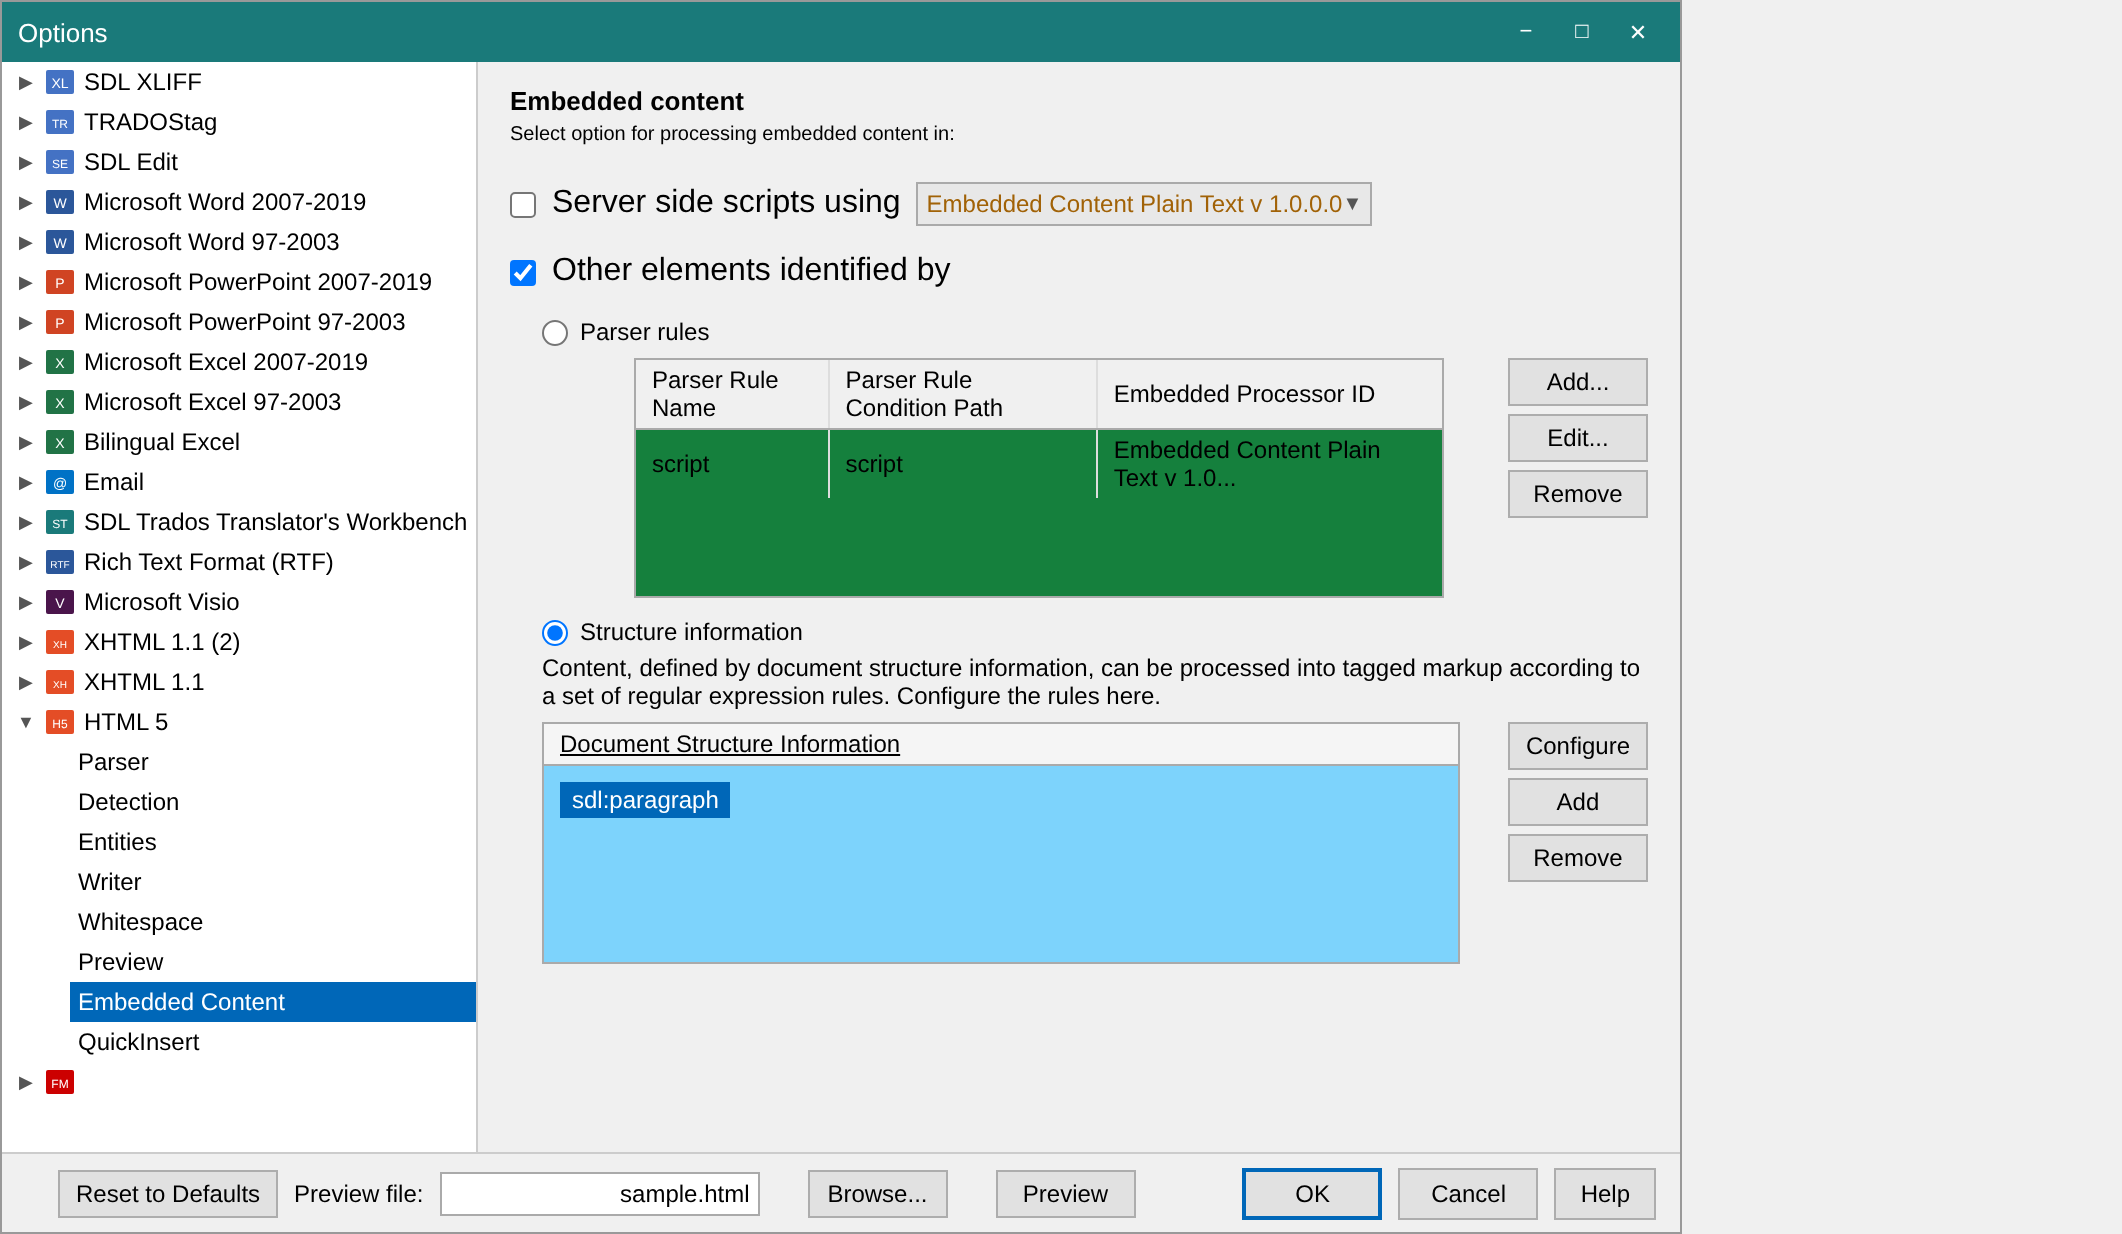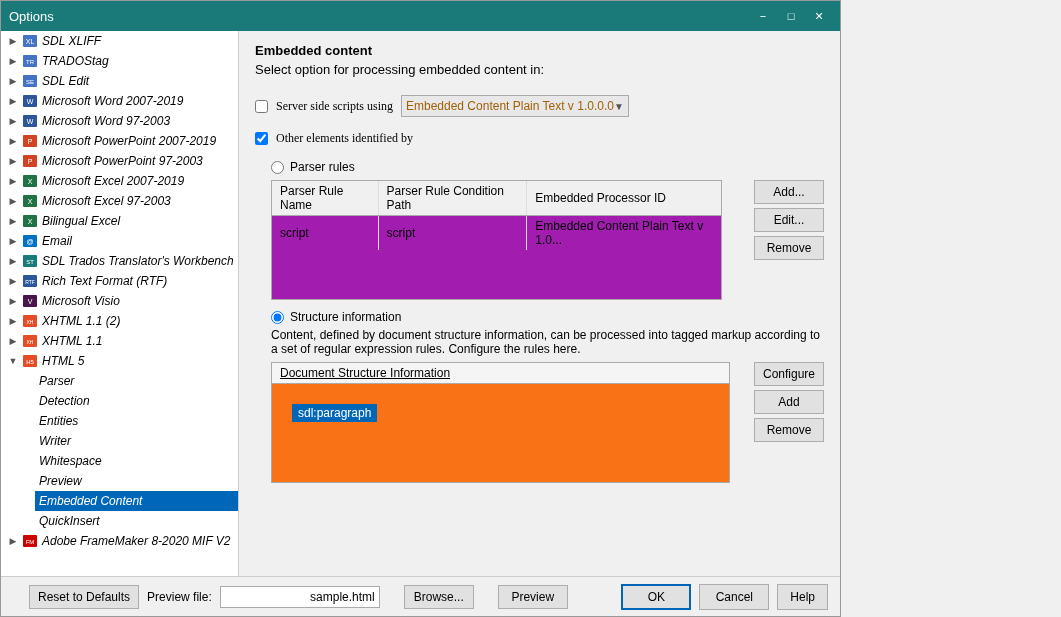--- a/index.html
+++ b/index.html
@@ -18,34 +18,34 @@
     .tree-panel { width: 238px; background: white; border-right: 1px solid #ccc; display: flex; flex-direction: column; flex-shrink: 0; }
     .tree-scroll { flex: 1; overflow-y: auto; overflow-x: hidden; }
     .tree-scroll::-webkit-scrollbar { width: 16px; }
     .tree-scroll::-webkit-scrollbar-track { background: #f0f0f0; }
     .tree-scroll::-webkit-scrollbar-thumb { background: #c0c0c0; border: 1px solid #999; }
     
     .tree-item { display: flex; align-items: center; padding: 2px 2px 2px 4px; cursor: pointer; white-space: nowrap; height: 20px; }
     
     .tree-arrow { width: 16px; height: 16px; display: inline-flex; align-items: center; justify-content: center; flex-shrink: 0; font-size: 9px; color: #555; }
     .tree-icon { width: 18px; height: 16px; display: inline-flex; align-items: center; justify-content: center; flex-shrink: 0; margin-right: 3px; }
-    .tree-label { font-size: 12px; font-style: italic; }
+    .tree-label { font-size: 12px; }
     .tree-child-item { display: flex; align-items: center; height: 20px; padding: 2px 4px; cursor: pointer; }
     .tree-child-item.selected-item { background: #0067b8; color: white; }
     .tree-child-item.selected-item .tree-label { color: white; }
     
     
     .right-panel { flex: 1; padding: 12px 16px; display: flex; flex-direction: column; gap: 10px; overflow-y: auto; }
     
     .section-title { font-size: 13px; font-weight: bold; color: #000; margin-bottom: 4px; }
-    .section-desc { font-size: 13px; color: #000; margin-bottom: 8px; }
+    .section-desc { font-size: 10px; color: #000; margin-bottom: 8px; }
     
     
     .option-row { display: flex; align-items: center; gap: 8px; margin-bottom: 4px; }
-    .option-row label { font-size: 12px; font-family: Liberation Serif, serif; }
+    .option-row label { font-size: 16px; }
     input[type="checkbox"] { width: 13px; height: 13px; }
     
     
     .radio-row { display: flex; align-items: center; gap: 6px; }
     .radio-row label { font-size: 12px; }
     input[type="radio"] { width: 13px; height: 13px; }
     
     
     .btn-col { display: flex; flex-direction: column; gap: 4px; margin-left: 8px; }
     .btn { height: 24px; min-width: 70px; background: #e1e1e1; border: 1px solid #adadad; font-size: 12px; cursor: pointer; padding: 0 8px; margin-left: 16px; }
@@ -54,28 +54,28 @@
     
     
     .bottom-bar { background: #f0f0f0; border-top: 1px solid #ccc; height: 40px; display: flex; align-items: center; padding: 0 12px; gap: 8px; flex-shrink: 0; }
     .bottom-bar input[type="text"] { height: 22px; border: 1px solid #aaa; font-size: 12px; padding: 0 4px; width: 160px; background: white; text-align: right; }
     .spacer { flex: 1; }
     .ok-btn { height: 26px; min-width: 70px; background: #e1e1e1; border: 2px solid #0067b8; font-size: 12px; cursor: pointer; padding: 0 16px; }
     .cancel-btn { height: 26px; min-width: 70px; background: #e1e1e1; border: 1px solid #adadad; font-size: 12px; cursor: pointer; padding: 0 12px; }
     .help-btn { height: 26px; min-width: 50px; background: #e1e1e1; border: 1px solid #adadad; font-size: 12px; cursor: pointer; padding: 0 12px; }
     
     .parser-table-area { display: flex; gap: 8px; margin-top: 4px; }
-    .parser-table-wrap { flex: 1; border: 1px solid #aaa; background: #a21caf; min-height: 120px; overflow: auto; }
+    .parser-table-wrap { flex: 1; border: 1px solid #aaa; background: #15803d; min-height: 120px; overflow: auto; margin-left: 46px; }
     .parser-table { width: 100%; border-collapse: collapse; }
     .parser-table th { background: #f0f0f0; border-bottom: 1px solid #aaa; border-right: 1px solid #ddd; padding: 3px 8px; font-size: 12px; font-weight: normal; text-align: left; }
     .parser-table td { border-right: 1px solid #ddd; padding: 3px 8px; font-size: 12px; }
     .parser-table tr:first-child td { }
     
     .struct-info-area { display: flex; gap: 8px; margin-top: 4px; }
-    .struct-info-box { flex: 1; border: 1px solid #aaa; background: #f97316; min-height: 100px; padding: 20px; }
+    .struct-info-box { flex: 1; border: 1px solid #aaa; background: #7dd3fc; min-height: 100px; padding: 8px; }
     .struct-btn-col { display: flex; flex-direction: column; gap: 4px; }
   </style>
 </head>
 <body>
 
 <div class="window">
 
   <div class="title-bar">
     <span class="title-bar-title">Options</span>
     <div class="title-bar-controls">
@@ -305,21 +305,20 @@
         </div>
 
         <div class="tree-item">
           <span class="tree-arrow">▶</span>
           <span class="tree-icon">
               <svg width="16" height="14" viewBox="0 0 16 14">
                 <rect x="1" y="1" width="14" height="12" fill="#cc0000" rx="1"></rect>
                 <text x="8" y="10" text-anchor="middle" fill="white" font-size="6" font-family="Arial">FM</text>
               </svg>
             </span>
-          <span class="tree-label">Adobe FrameMaker 8-2020 MIF V2</span>
         </div>
       </div>
     </div>
 
     <div class="right-panel">
 
       <div>
         <div class="section-title">Embedded content</div>
         <div class="section-desc">Select option for processing embedded content in:</div>
       </div>

